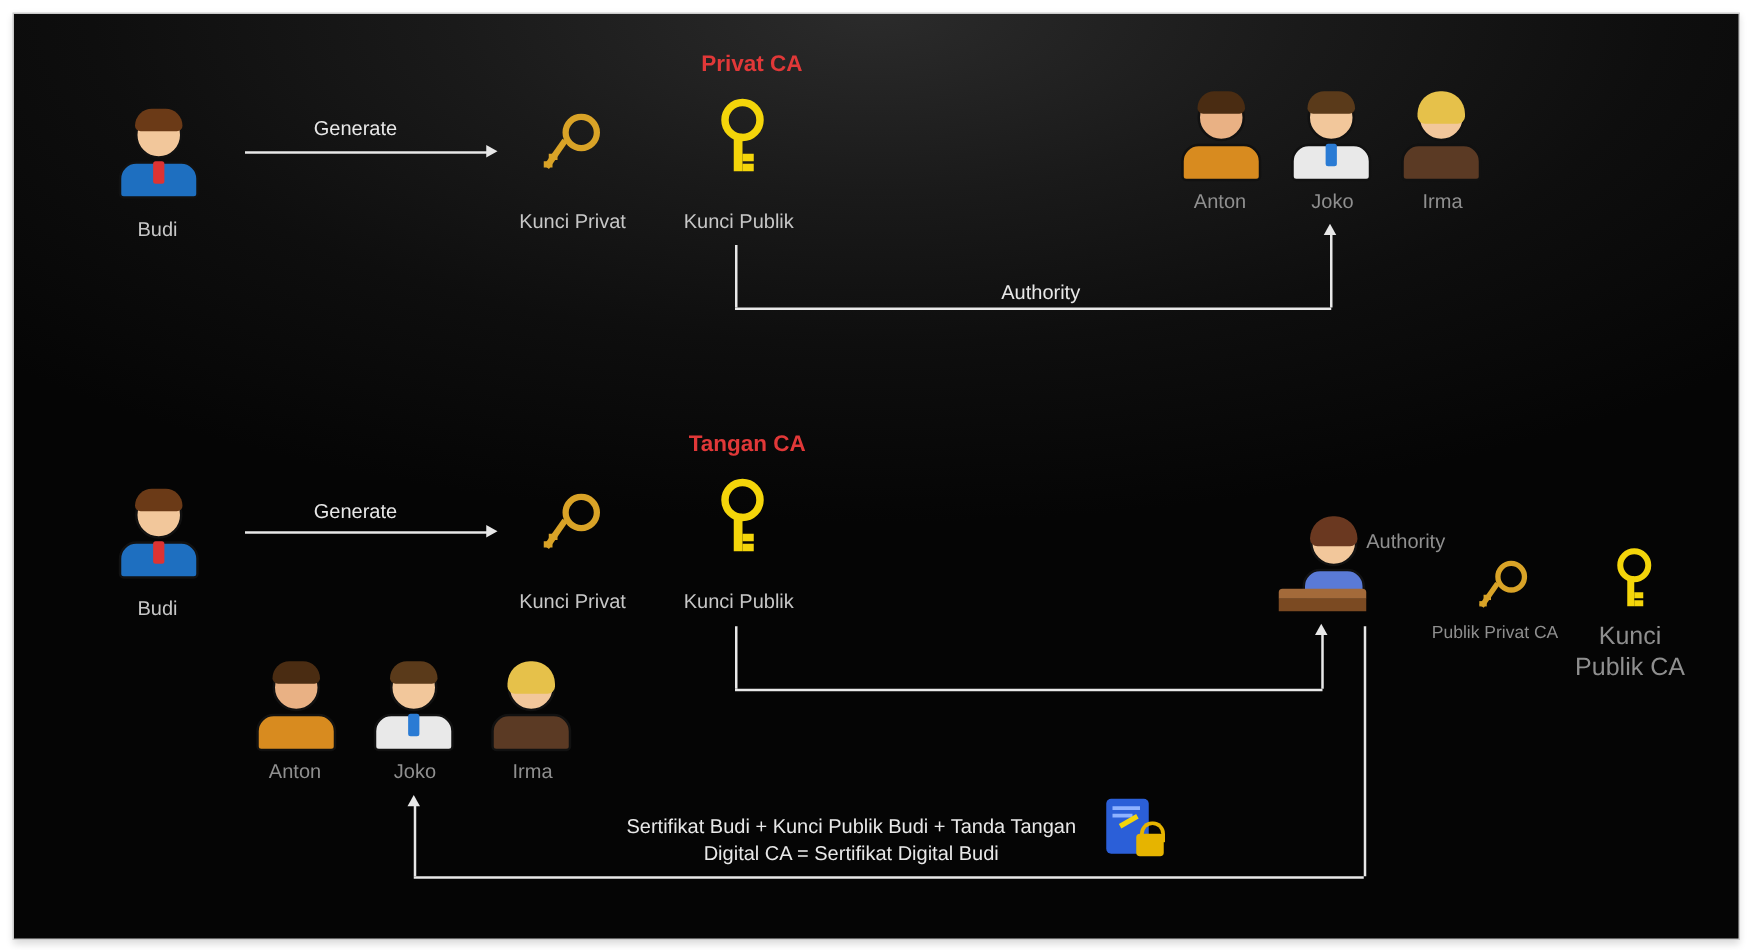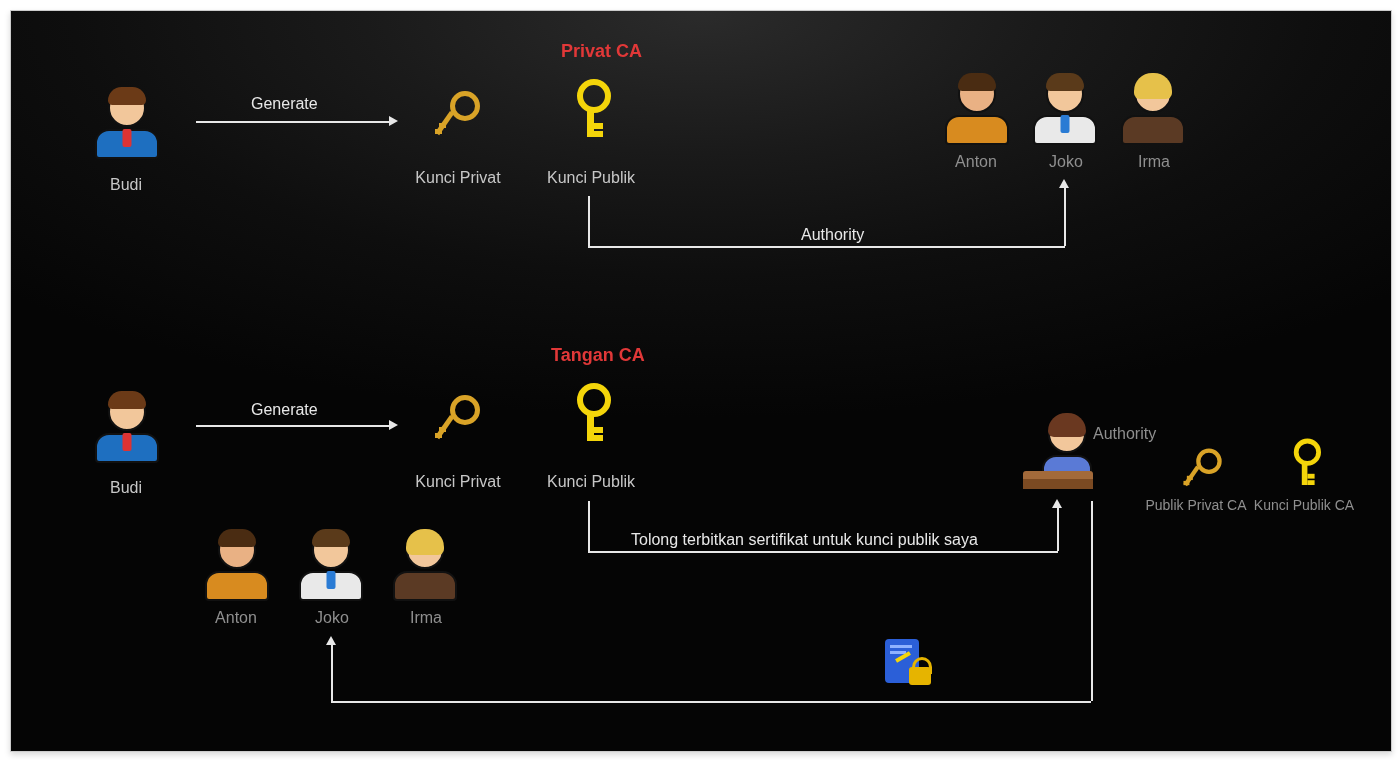--- a/index.html
+++ b/index.html
@@ -174,27 +174,26 @@
       <div class="bit2"></div>
   </div>
   <div class="label dim" style="left:1130px; top:486px; width:110px; font-size:14px; line-height:1.25;">Publik Privat CA</div>
 
   <div class="key pub" style="left:1272px; top:428px; transform:scale(0.8);">
     <div class="bow"></div>
       <div class="stem"></div>
       <div class="bit1"></div>
       <div class="bit2"></div>
   </div>
-  <div class="label dim" style="left:1238px; top:486px; width:110px; font-size:14px; line-height:1.25;">Kunci Publik CA</div>
+  <div class="label dim" style="left:1238px; top:486px; width:110px; font-size:20px; line-height:1.25;">Kunci Publik CA</div>
 
   <div class="arrow v" style="left:577px; top:490px; height:50px;"></div>
   <div class="arrow" style="left:577px; top:540px; width:470px;"></div>
   <div class="arrow v" style="left:1046px; top:495px; height:45px;"></div>
   <div class="arrowhead ah-up" style="left:1041px; top:488px;"></div>
-  <div class="flowlabel" style="left:620px; top:520px;">Tolong terbitkan sertifikat untuk kunci publik saya</div>
 
   <div class="person" style="left:190px; top:520px;">
     <div class="face skin2">
         <div class="hair" style="background:#4a2c12;"></div>
       </div>
     <div class="shoulders" style="background:#d88b1f;"></div>
   </div>
   <div class="label dim" style="left:180px; top:598px; width:90px;">Anton</div>
 
   <div class="person" style="left:284px; top:520px;">
@@ -220,14 +219,15 @@
     <div class="line" style="top:14px; width:16px;"></div>
     <div class="ckey"></div>
     <div class="shackle"></div>
     <div class="lock"></div>
   </div>
 
   <div class="arrow v" style="left:1080px; top:490px; height:200px;"></div>
   <div class="arrow" style="left:320px; top:690px; width:760px;"></div>
   <div class="arrow v" style="left:320px; top:632px; height:58px;"></div>
   <div class="arrowhead ah-up" style="left:315px; top:625px;"></div>
+  <div class="flowlabel" style="left:480px; top:640px; width:380px; text-align:center; line-height:1.4;">Sertifikat Budi + Kunci Publik Budi  + Tanda Tangan Digital CA = Sertifikat Digital Budi</div>
 
 </div>
 
 </body></html>

